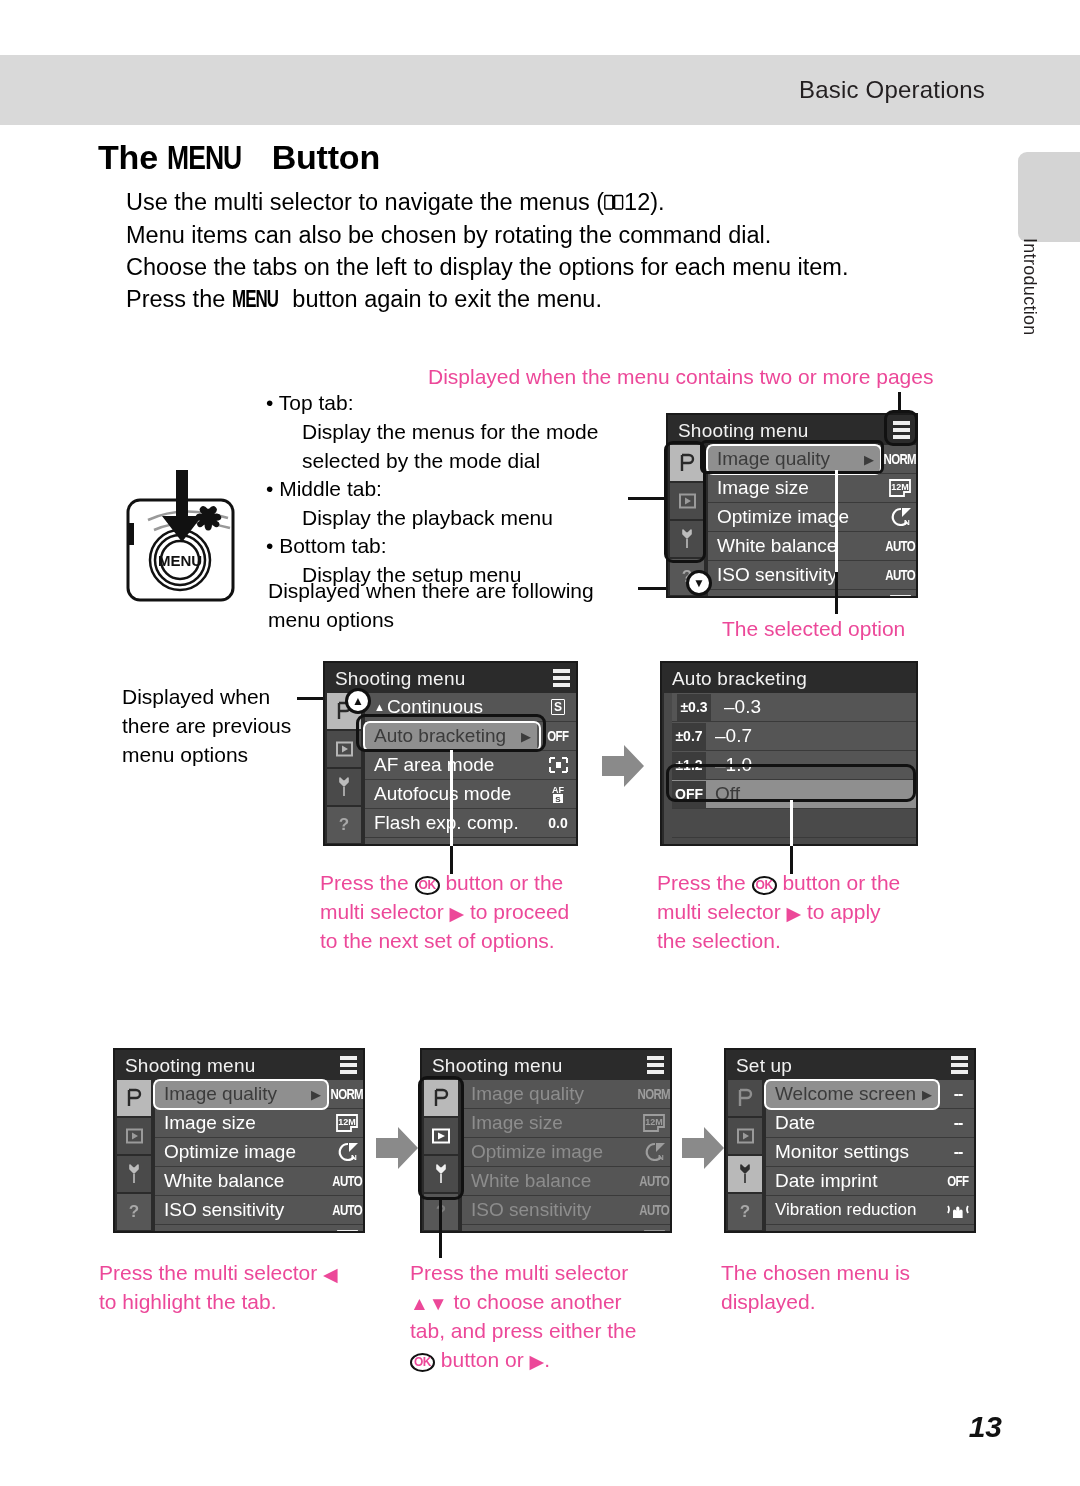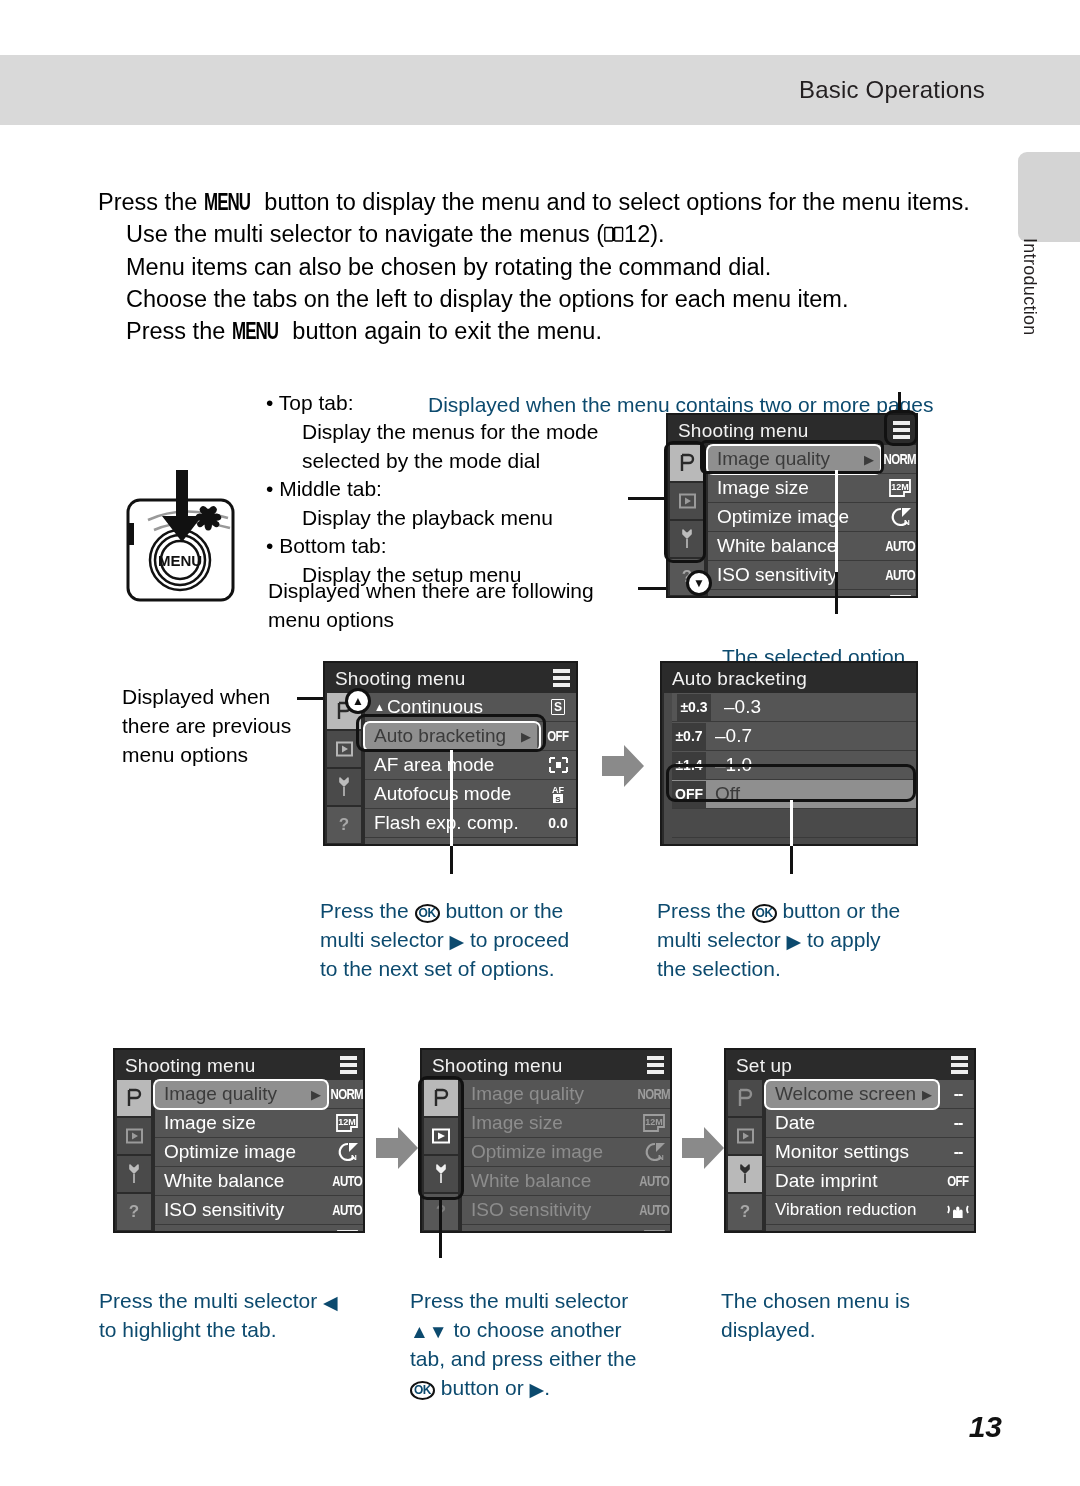--- a/index.html
+++ b/index.html
@@ -68,21 +68,21 @@
   .book-icon { display:inline-block; vertical-align:-1px; }
 
   
   .cam-illus { position: absolute; left: 120px; top: 468px; width: 125px; height: 130px; }
 
   
   .annot { position: absolute; font-size: 21px; line-height: 29px; color: #000; }
   .annot .bl { white-space: nowrap; }
   .annot .sub { padding-left: 36px; white-space: nowrap; }
 
-  .cap { position: absolute; font-size: 21px; line-height: 29px; color: #0c4a6e; margin-top: 28px; }
+  .cap { position: absolute; font-size: 21px; line-height: 29px; color: #ec4899; }
 
   
   .screen {
     position: absolute;
     background: #2b2b2b;
     border: 2px solid #1a1a1a;
     overflow: hidden;
   }
   .scr-title {
     color: #f2f2f2; font-size: 19px; padding: 5px 0 4px 10px;
@@ -184,23 +184,25 @@
 <body>
 
 <div id="page">
 
   <div class="header-band"></div>
   <div class="header-title">Basic Operations</div>
 
   <div class="side-tab"></div>
   <div class="side-tab-label">Introduction</div>
 
+  <h1 class="sec-title">
+    <span>The </span><span class="menu-word">MENU</span><span> Button</span>
+  </h1>
 
   <div class="intro">
-    <div class="l1"><span>Press the </span><span class="inline-menu">MENU</span><span> button to display the menu and to select options for the menu items.</span></div>
     <div class="ind"><span>Use the multi selector to navigate the menus (</span><span class="book-icon">
       <svg width="20" height="17" viewBox="0 0 20 17">
             <rect x="0.8" y="1.5" width="8" height="13.5" rx="1" fill="none" stroke="#000" stroke-width="1.4"></rect>
             <rect x="10.6" y="1.5" width="8" height="13.5" rx="1" fill="none" stroke="#000" stroke-width="1.4"></rect>
             <line x1="9.7" y1="2" x2="9.7" y2="15" stroke="#000" stroke-width="1.4"></line>
           </svg>
     </span><span>12).</span></div>
     <div class="ind">Menu items can also be chosen by rotating the command dial.</div>
     <div class="ind">Choose the tabs on the left to display the options for each menu item.</div>
     <div class="ind"><span>Press the </span><span class="inline-menu">MENU</span><span> button again to exit the menu.</span></div>
@@ -450,21 +452,21 @@
     <div class="rows" style="left:10px; top:30px; width:244px;">
       <div class="row" style="padding-left:5px;">
         <span style="display:inline-flex;align-items:center;justify-content:center;width:34px;height:27px;background:#3c3c3c;color:#fff;font-size:14px;font-weight:bold;">±0.3</span>
         <span style="margin-left:13px;">–0.3</span>
       </div>
       <div class="row" style="padding-left:0;align-items:center;">
         <span style="display:inline-flex;align-items:center;justify-content:center;width:34px;height:27px;background:#3c3c3c;color:#fff;font-size:14px;font-weight:bold;">±0.7</span>
         <span style="margin-left:9px;">–0.7</span>
       </div>
       <div class="row" style="padding-left:0;">
-        <span style="display:inline-flex;align-items:center;justify-content:center;width:34px;height:27px;background:#3c3c3c;color:#fff;font-size:14px;font-weight:bold;">±1.4</span>
+        <span style="display:inline-flex;align-items:center;justify-content:center;width:34px;height:27px;background:#3c3c3c;color:#fff;font-size:14px;font-weight:bold;">±1.2</span>
         <span style="margin-left:9px;">–1.0</span>
       </div>
       <div class="row sel" style="padding-left:0;">
         <span style="display:inline-flex;align-items:center;justify-content:center;width:34px;height:27px;background:#3c3c3c;color:#fff;font-size:14px;font-weight:bold;">OFF</span>
         <span style="margin-left:9px;">Off</span>
       </div>
       <div class="row" style="background:#4a4a4a;"></div>
       <div class="row" style="background:#4a4a4a;"></div>
     </div>
     <div style="position:absolute;left:2px;top:30px;width:8px;height:152px;background:#4a4a4a;"></div>

